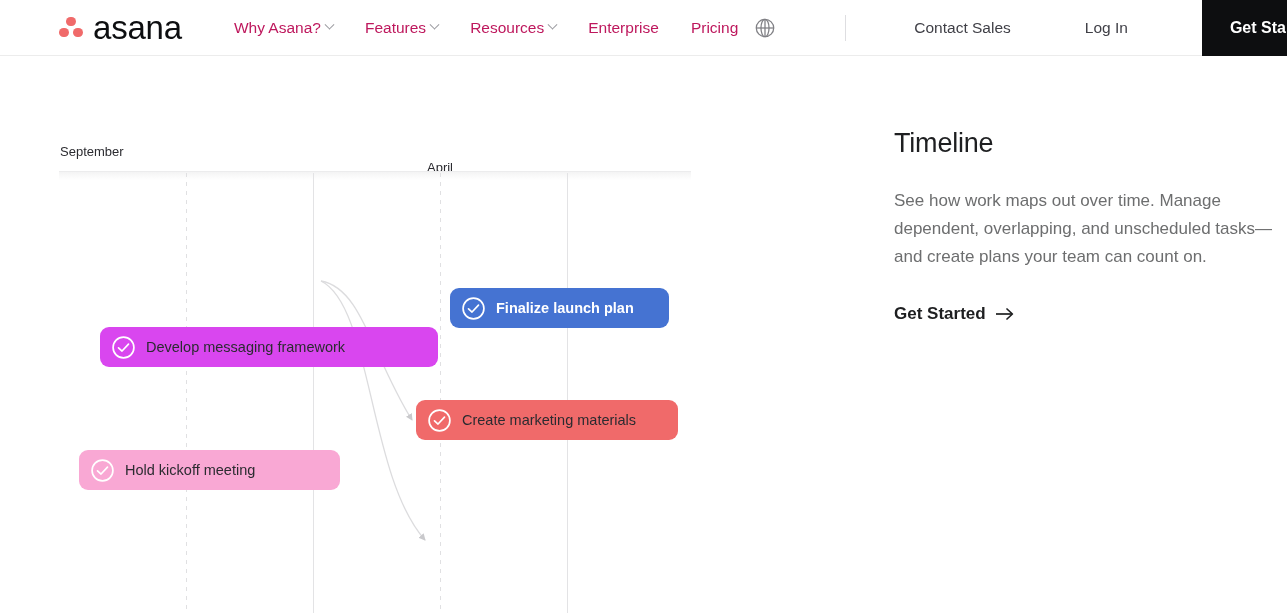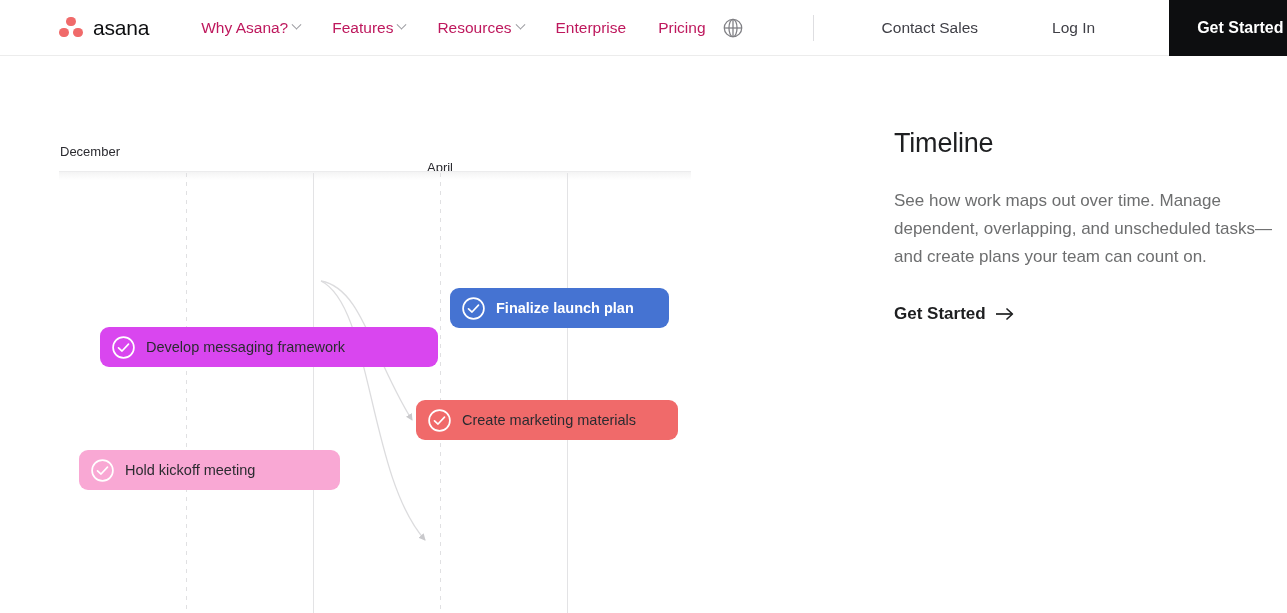--- a/index.html
+++ b/index.html
@@ -19,21 +19,21 @@
     border-bottom:1px solid #ececec;
     z-index:20;
   }
   .logo { display:flex; align-items:center; margin-left:58px; gap:9px; }
   .logo-dots { position:relative; width:26px; height:22px; }
   .logo-dots i { position:absolute; display:block; border-radius:50%;
                  background:#f06a6a; }
   .logo-dots i.d1 { width:9.5px; height:9.5px; left:8.2px; top:0px; }
   .logo-dots i.d2 { width:9.5px; height:9.5px; left:1.2px; top:11px; }
   .logo-dots i.d3 { width:9.5px; height:9.5px; left:15.2px; top:11px; }
-  .logo-word { font-size:21px; color:#0d0e10; letter-spacing:-0.2px;
+  .logo-word { font-size:33px; color:#0d0e10; letter-spacing:-0.2px;
                font-weight:400; line-height:1; }
 
   .nav-links { display:flex; align-items:center; margin-left:36px; gap:0px; }
   .nav-link {
     font-size:15.5px; color:#be185d; padding:0 16px;
     display:flex; align-items:center; gap:5px; cursor:pointer;
     white-space:nowrap;
   }
   .nav-link .caret {
     display:inline-block; width:7px; height:7px;
@@ -173,21 +173,21 @@
       </svg>
       <span class="nav-sep"></span>
       <span class="nav-action">Contact Sales</span>
       <span class="nav-action">Log In</span>
       <div class="cta">Get Started</div>
     </div>
   </div>
 
   <div class="timeline-wrap">
 
-    <div class="month-label m-march">December</div>
+    <div class="month-label m-march">September</div>
     <div class="month-label m-april">April</div>
 
     <div class="grid-top"></div>
     <div class="grid-top-line"></div>
 
     <div class="vline dashed vl1"></div>
     <div class="vline solid  vl2"></div>
     <div class="vline dashed vl3"></div>
     <div class="vline solid  vl4"></div>
 

